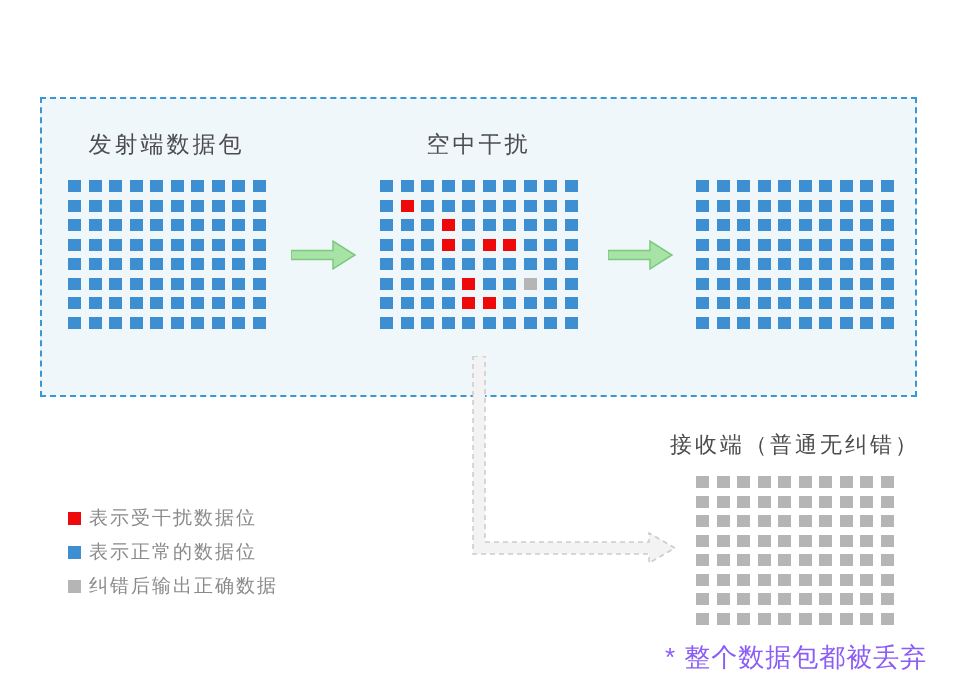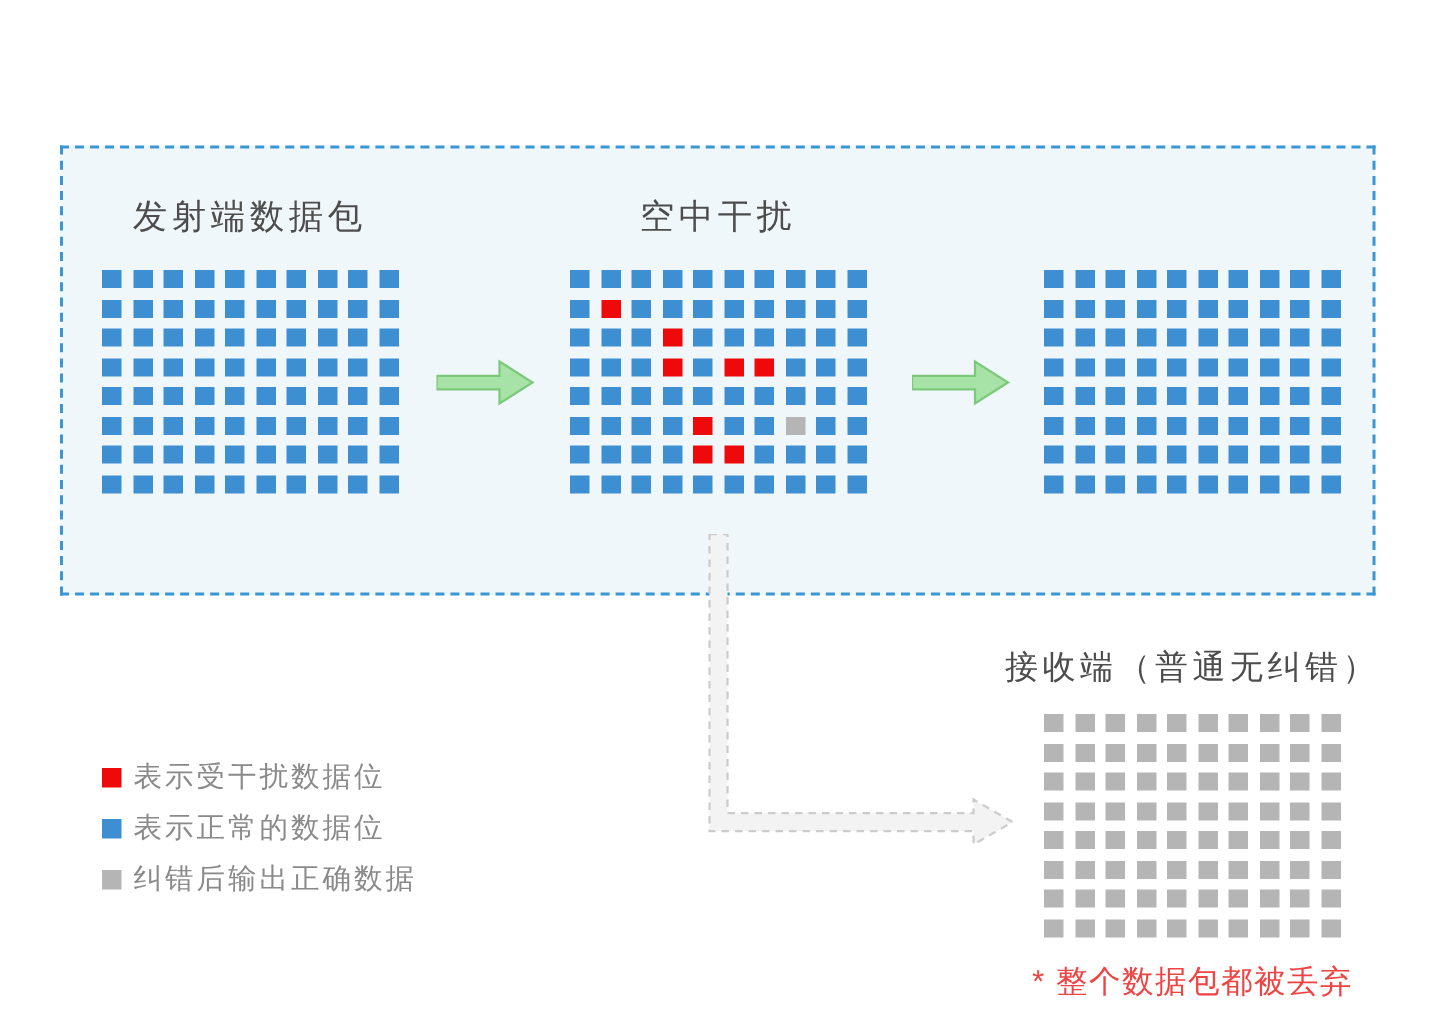--- a/index.html
+++ b/index.html
@@ -17,21 +17,21 @@
     font-size:23px;letter-spacing:3px;color:#4d4d4d;white-space:nowrap;
   }
   .bit-grid{
     position:absolute;display:grid;gap:7.5px 7.5px;
   }
   .cell{width:13px;height:12px;}
   .note{
     position:absolute;width:260px;text-align:center;white-space:nowrap;
   }
   .note-green{left:665px;top:303px;font-size:20px;font-weight:bold;letter-spacing:1px;color:#3fc53f;}
-  .note-gray{left:665px;top:600px;font-size:21px;letter-spacing:1px;color:#ef4444;}
+  .note-gray{left:665px;top:600px;font-size:26px;letter-spacing:1px;color:#8b5cf6;}
   .arrow{position:absolute;}
   #legend{position:absolute;left:68px;top:466px;}
   .legend-row{display:flex;align-items:center;height:24px;margin-bottom:10px;}
   .legend-swatch{width:13px;height:13px;margin-right:8px;flex:0 0 auto;}
   .legend-label{font-size:19px;letter-spacing:2px;color:#8a8a8a;white-space:nowrap;}
 </style>
 </head>
 <body>
 
 <div id="stage">

